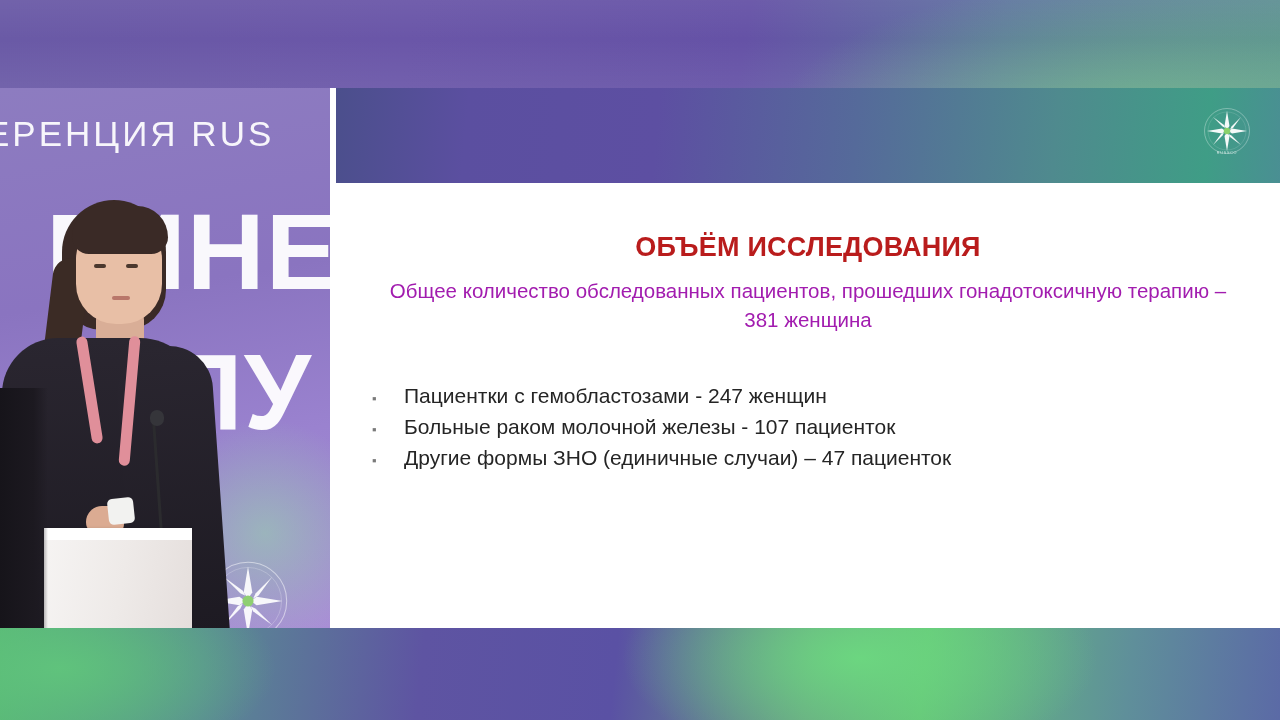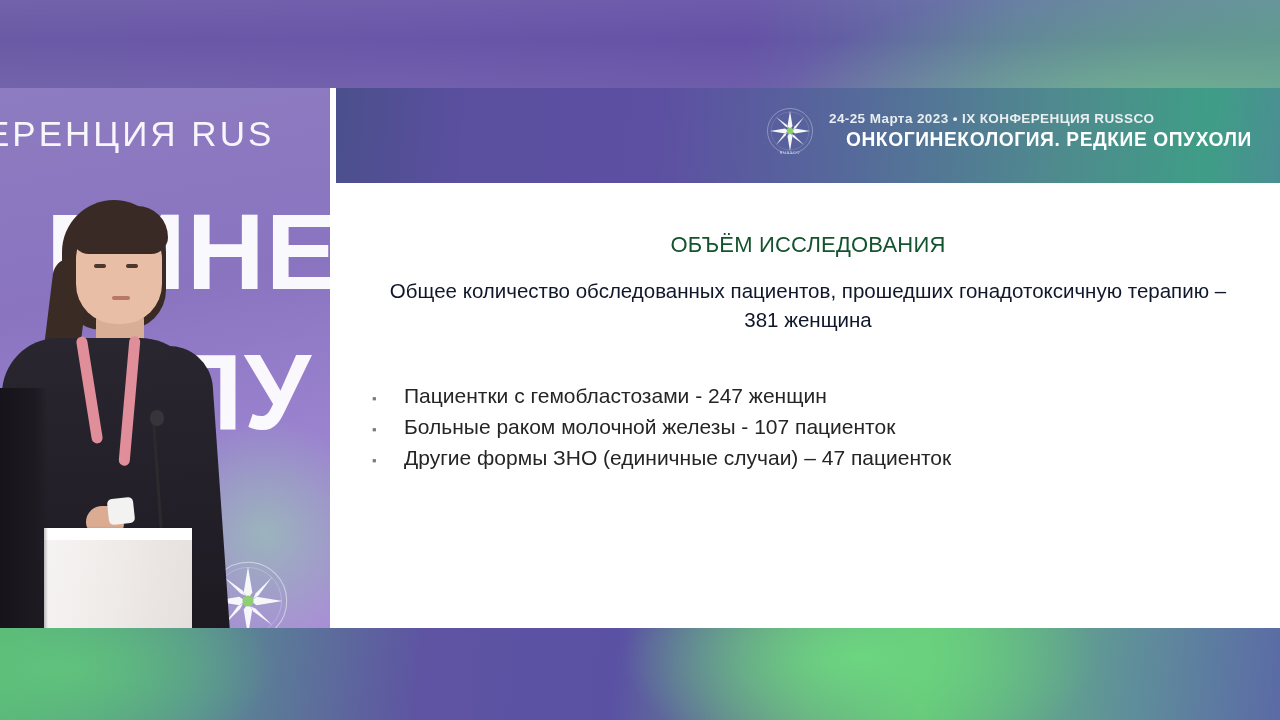--- a/index.html
+++ b/index.html
@@ -271,33 +271,33 @@
     left: 0; top: 95px;
     width: 944px; height: 445px;
     background: #fff;
   }
 
   .slide-title {
     position: absolute;
     left: 0; top: 49px;
     width: 944px;
     text-align: center;
-    font-size: 22px;
-    font-weight: 400;
-    color: #14532d;
+    font-size: 27px;
+    font-weight: 700;
+    color: #b91c1c;
     letter-spacing: 0.2px;
   }
   .slide-subtitle {
     position: absolute;
     left: 52px; top: 93px;
     width: 840px;
     text-align: center;
     font-size: 20.5px;
     font-weight: 400;
-    color: #0f172a;
+    color: #a21caf;
     line-height: 1.42;
   }
 
   .bullets {
     position: absolute;
     left: 30px; top: 200px;
     width: 880px;
     list-style: none;
     margin: 0;
     padding: 0;
@@ -419,24 +419,20 @@
             <polygon points="10,50 40,45 47,50 40,55"></polygon>
             <polygon points="90,50 60,45 53,50 60,55"></polygon>
             <polygon points="22,22 44,38 47,44 41,41"></polygon>
             <polygon points="78,78 56,62 53,56 59,59"></polygon>
             <polygon points="78,22 62,44 56,47 59,41"></polygon>
             <polygon points="22,78 38,56 44,53 41,59"></polygon>
           </g>
           <circle cx="50" cy="50" r="6.5" fill="#8ed46a"></circle>
           <text x="50" y="95" font-size="7.5" fill="rgba(255,255,255,0.8)" text-anchor="middle" font-family="Liberation Sans, sans-serif" letter-spacing="1.5">RUSSCO</text>
         </svg>
-        <div class="hdr-texts">
-          <div class="hdr-line1">24-25 Марта 2023 • IX КОНФЕРЕНЦИЯ RUSSCO</div>
-          <div class="hdr-line2">ОНКОГИНЕКОЛОГИЯ. РЕДКИЕ ОПУХОЛИ</div>
-        </div>
       </div>
     </div>
 
     <div class="slide-hairline"></div>
 
     <div class="slide-body">
       <div class="slide-title">ОБЪЁМ ИССЛЕДОВАНИЯ</div>
       <div class="slide-subtitle">Общее количество обследованных пациентов, прошедших гонадотоксичную терапию – 381 женщина</div>
 
       <ul class="bullets">

